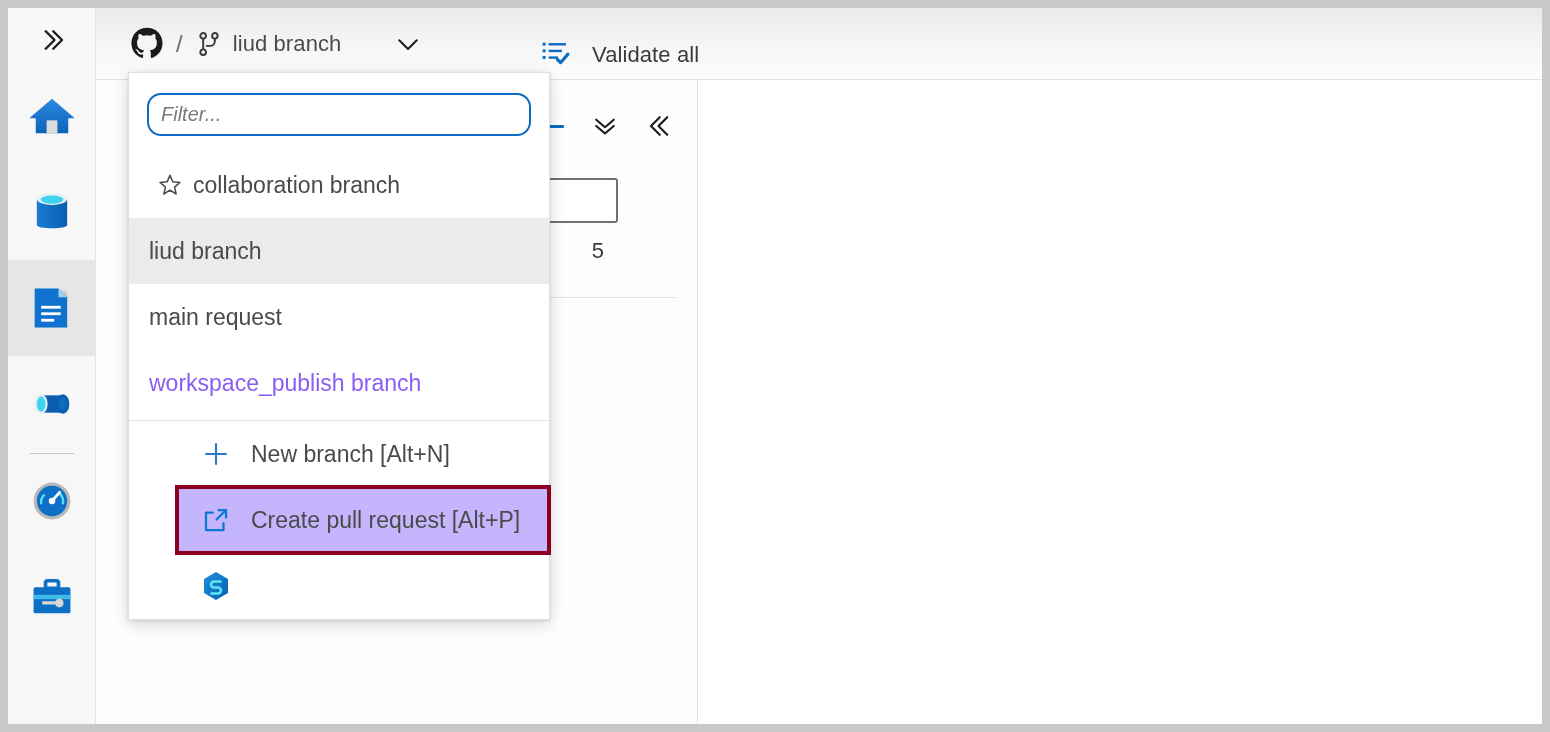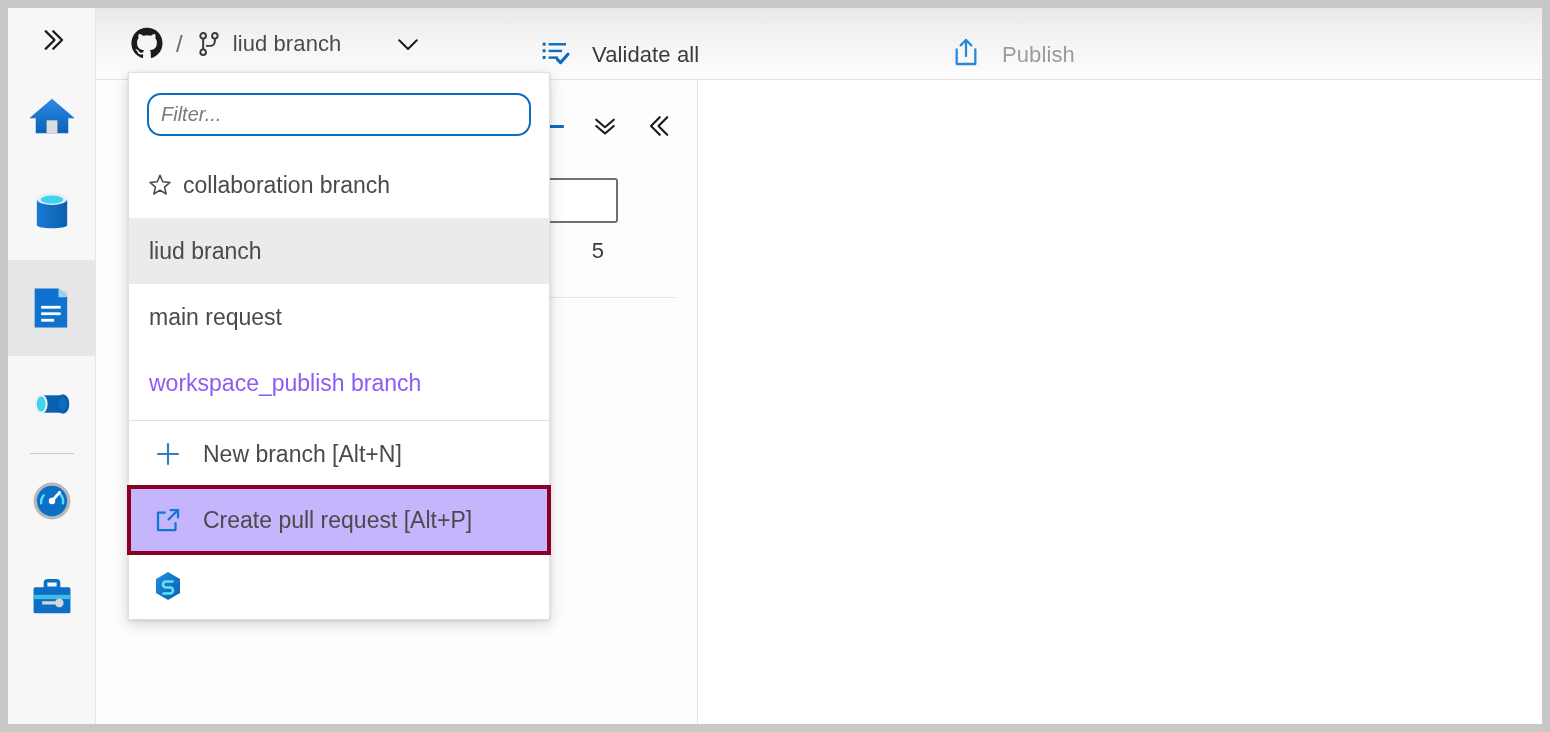--- a/index.html
+++ b/index.html
@@ -179,21 +179,21 @@
     color: #5a5a5a;
     outline: none;
     background: #fff;
   }
   .filter-input::placeholder { color: #7a7a7a; font-style: italic; opacity: 1; }
 
   .branch-row {
     height: 66px;
     display: flex;
     align-items: center;
-    padding-left: 8px;
+    padding-left: 18px;
     font-size: 23px;
     color: #4a4a4a;
     cursor: pointer;
     white-space: nowrap;
   }
   .branch-row .star { width: 46px; display: inline-flex; align-items: center; }
   .branch-row.indent { padding-left: 20px; }
   .branch-row.selected { background: #ebebeb; }
   .branch-row.disabled { color: #8b5cf6; cursor: default; }
 
@@ -202,20 +202,21 @@
   .action-row {
     height: 66px;
     display: flex;
     align-items: center;
     gap: 18px;
     padding-left: 22px;
     font-size: 23px;
     color: #4a4a4a;
     cursor: pointer;
     white-space: nowrap;
+    margin-left: 48px;
   }
   .action-row .a-ico { width: 34px; display: inline-flex; align-items: center; justify-content: center; }
 
   
   .hl-box {
     position: relative;
     background: #c4b5fd;
     outline: 4px solid #8b0020;
     outline-offset: -2px;
     z-index: 2;
@@ -359,32 +360,20 @@
               <rect x="6.5" y="15.3" width="7" height="1.8"></rect>
             </g>
             <polyline points="13,17.5 15.4,20 21,13.6" fill="none" stroke="#0b6cc1" stroke-width="2.3" stroke-linecap="round" stroke-linejoin="round"></polyline>
           </svg>
         </span>
         <span class="tb-text">Validate all</span>
       </div>
     </div>
 
 
-    <div class="tb-group" style="left:850px;">
-      <div class="tb-btn disabled">
-        <span class="icon">
-          <svg width="32" height="32" viewBox="0 0 24 24" fill="none" stroke="#2b88d8" stroke-width="1.7" stroke-linecap="round" stroke-linejoin="round">
-            <path d="M5 10 V21 H19 V10"></path>
-            <line x1="12" y1="3" x2="12" y2="15"></line>
-            <polyline points="8,7 12,3 16,7"></polyline>
-          </svg>
-        </span>
-        <span class="tb-text muted">Publish</span>
-      </div>
-    </div>
   </div>
 
   <div class="content">
     <div class="panel-left">
 
       <div class="panel-toolrow">
         <span class="panel-dash"></span>
         <span class="icon">
           <svg width="30" height="30" viewBox="0 0 24 24" fill="none" stroke="#1b1b1b" stroke-width="1.7" stroke-linecap="round" stroke-linejoin="round">
             <polyline points="5,7 12,13 19,7"></polyline>

